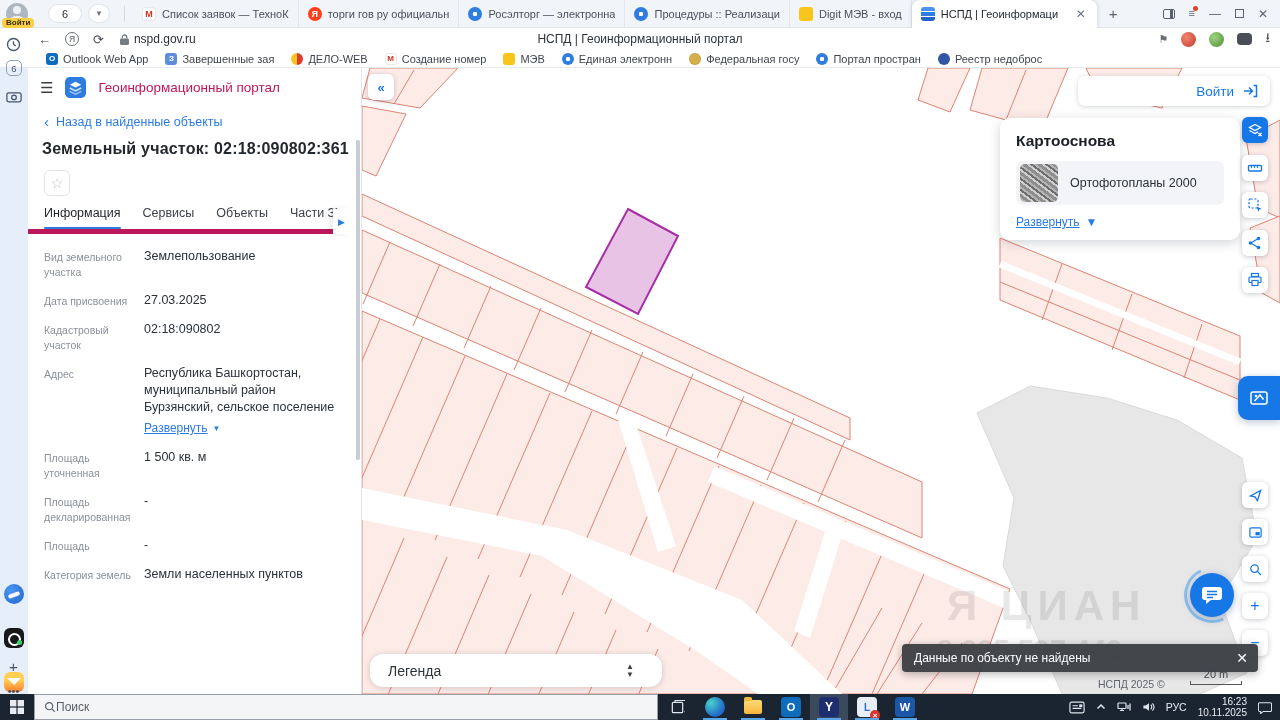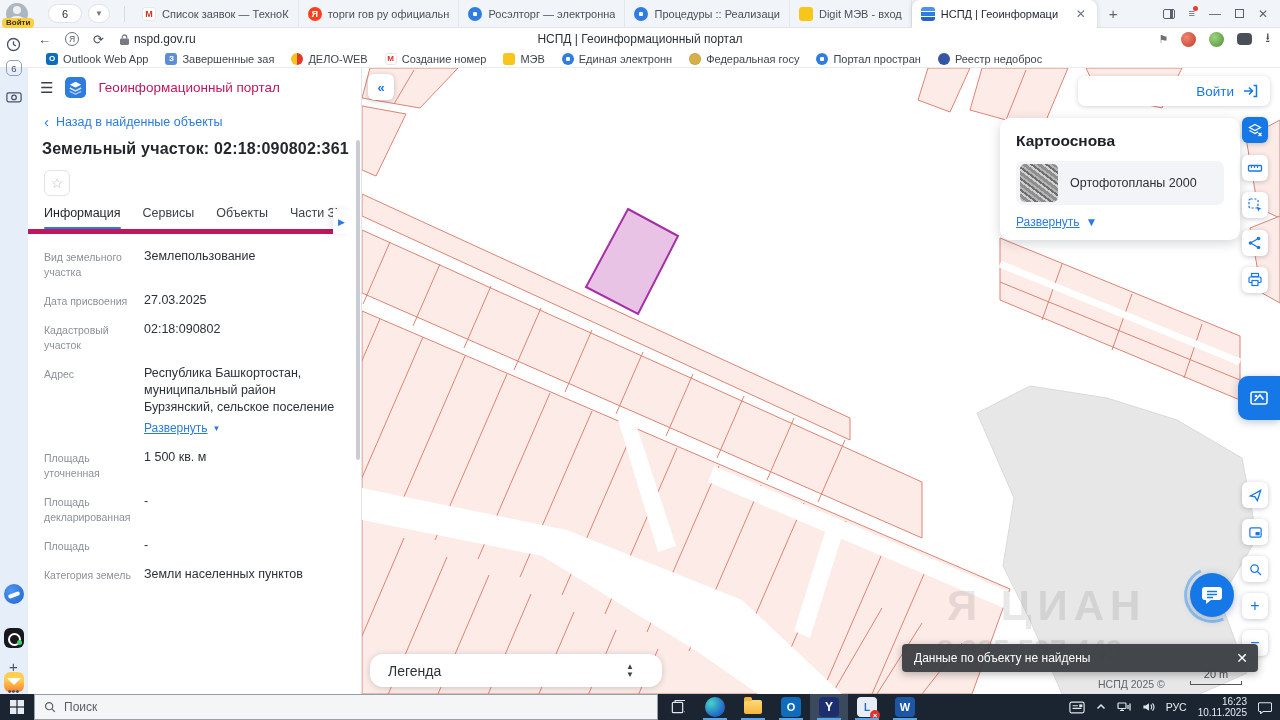--- a/index.html
+++ b/index.html
@@ -122,21 +122,21 @@
   #scalebar{position:absolute;left:828px;top:600px;width:52px;text-align:center;}
   #scalebar .sl{font-size:11px;color:#40464d;}
   #scalebar .sline{margin-top:1px;height:4px;border-bottom:1.5px solid #555;border-left:1.5px solid #555;border-right:1.5px solid #555;}
   #chat-btn{position:absolute;left:828px;top:505px;width:44px;height:44px;border-radius:50%;background:#1677e6;box-shadow:0 2px 8px rgba(20,60,120,.35);display:flex;align-items:center;justify-content:center;}
   #chat-ring{position:absolute;left:822px;top:499px;width:56px;height:56px;border-radius:50%;border:3px solid transparent;border-left-color:#8fc1ee;border-bottom-color:#8fc1ee;transform:rotate(20deg);}
   #feedback-badge{position:absolute;left:876px;top:308px;width:42px;height:44px;background:#1677e6;border-radius:10px 0 0 10px;box-shadow:0 2px 8px rgba(20,60,120,.3);display:flex;align-items:center;justify-content:center;}
 
   
   #taskbar{position:absolute;left:0;top:694px;width:1280px;height:26px;background:#1b2531;display:flex;align-items:center;color:#e8ecf2;}
   #start{width:34px;height:26px;display:flex;align-items:center;justify-content:center;}
-  #tsearch{width:624px;height:26px;background:#f4f5f6;border:1px solid #9aa0a8;display:flex;align-items:center;gap:8px;padding:0 9px;color:#5a5f66;font-size:12px;}
+  #tsearch{width:624px;height:26px;background:#f4f5f6;border:1px solid #9aa0a8;display:flex;align-items:center;padding:0 9px;color:#5a5f66;font-size:12px;}
   .tapp{width:38px;height:26px;display:flex;align-items:center;justify-content:center;position:relative;}
   .tapp.running::after{content:"";position:absolute;left:7px;right:7px;bottom:0;height:2px;background:#58a6e8;}
   .tapp.focused{background:#3a4a5c;}
   .ticon{width:20px;height:20px;border-radius:4px;display:flex;align-items:center;justify-content:center;font-size:12px;font-weight:bold;color:#fff;}
   .edge-i{background:radial-gradient(circle at 30% 30%,#45d3c9,#2266c9 70%);border-radius:50%;}
   .folder-i{position:relative;width:18px;height:14px;background:linear-gradient(180deg,#ffd977,#f5b73c);border-radius:2px;}
   .folder-i::before{content:"";position:absolute;left:0;top:-3px;width:8px;height:4px;background:#f5b73c;border-radius:2px 2px 0 0;}
   .outlook-i{background:#0f6cbd;font-size:11px;}
   .ya-i{background:#1d2e6e;font-size:12px;}
   .doc-i{background:#e8eef6;color:#2c6fc4;font-size:10px;position:relative;}

